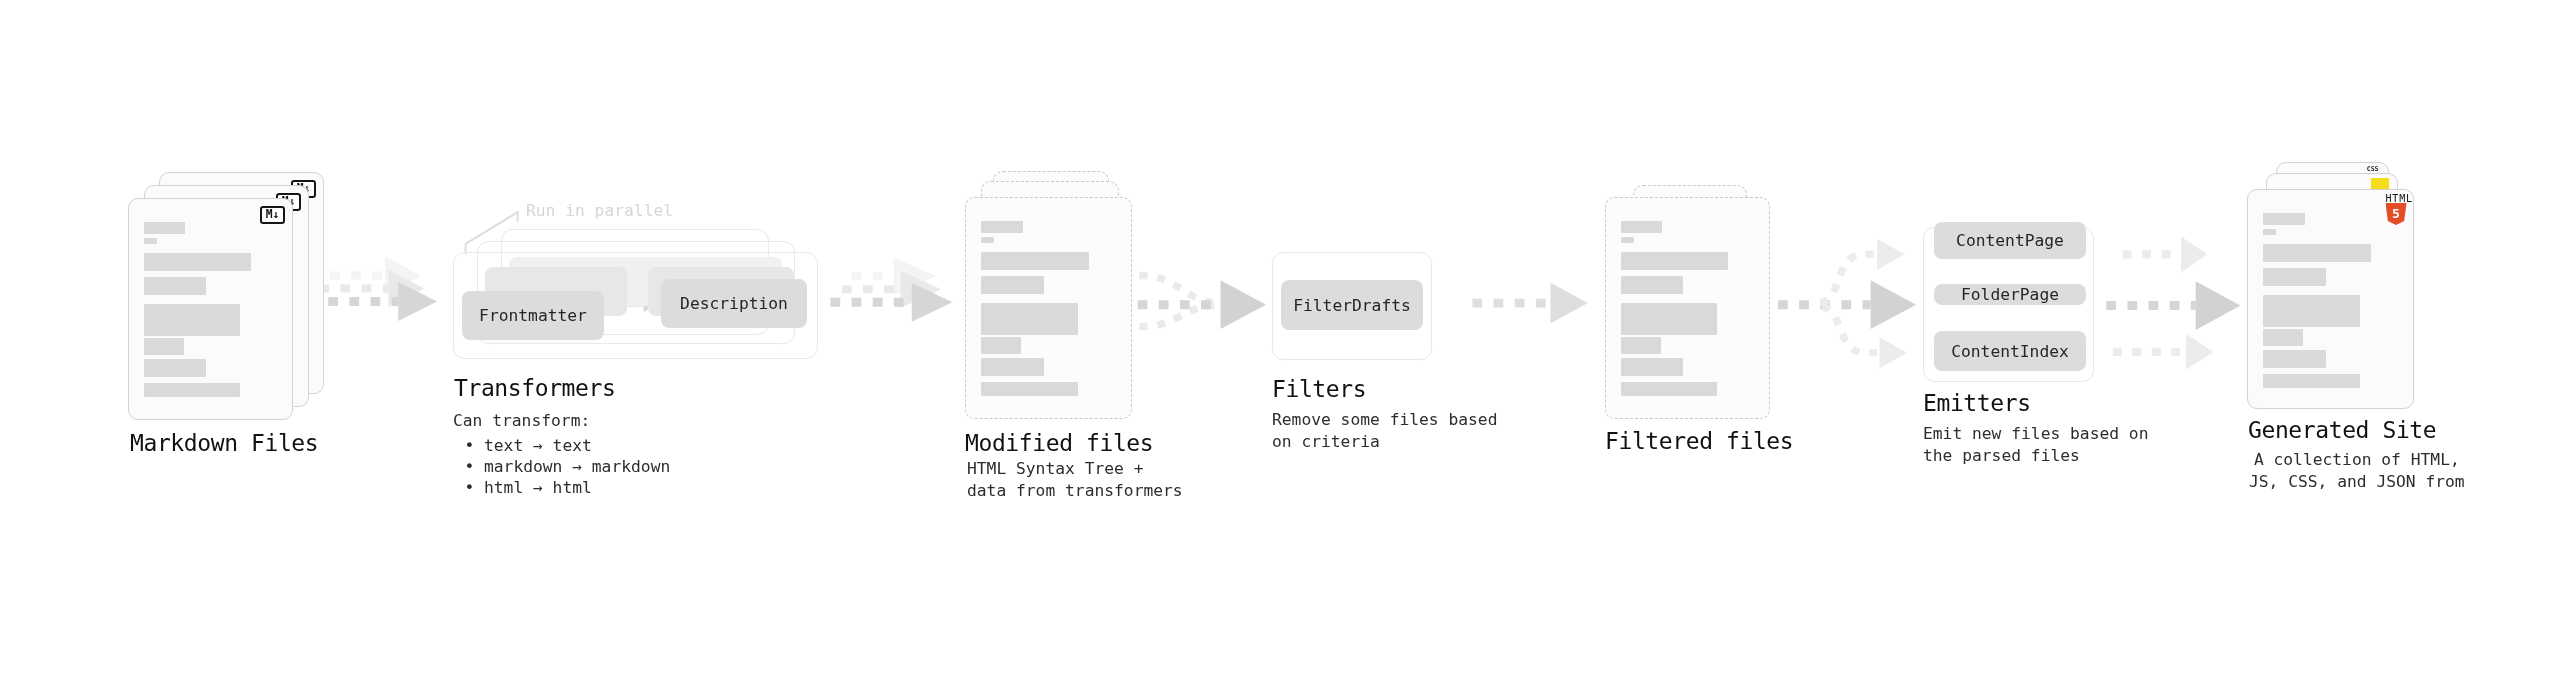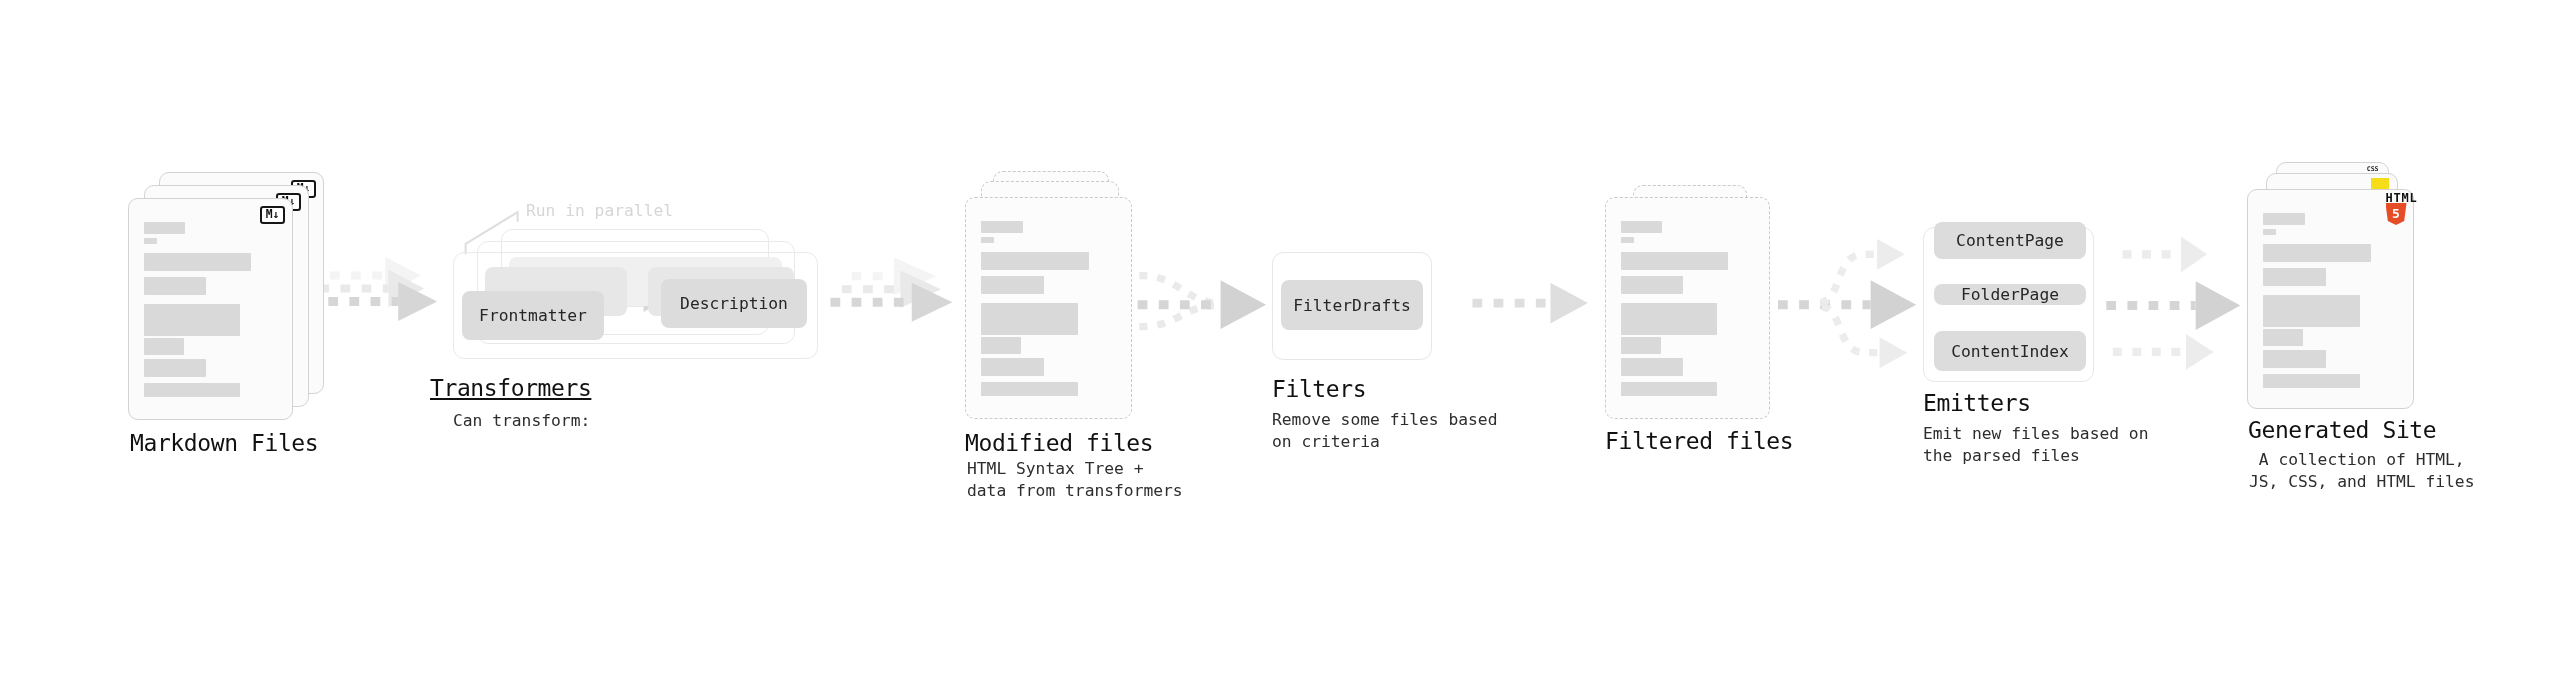--- a/index.html
+++ b/index.html
@@ -46,21 +46,21 @@
 
   
   #gen-card3{left:2276px;top:162px;width:113px;}
   #gen-card2{left:2266px;top:173px;width:132px;}
   #gen-card1{left:2247px;top:189px;width:167px;height:220px;}
   .css-badge{position:absolute;top:3.3px;right:8.1px;font-size:6.5px;font-weight:bold;
              color:#222;text-align:center;line-height:6.5px;}
   .css-underline{height:2.4px;background:var(--css-blue);margin-top:0.8px;width:14.6px;}
   .js-badge{position:absolute;top:4.1px;right:8.1px;width:18px;height:10.6px;background:var(--js-yellow);}
   .html5-icon{position:absolute;top:4.9px;right:6.5px;width:21px;text-align:center;}
-  .html5-top{font-size:12px;font-weight:bold;color:#111;letter-spacing:0.8px;line-height:7.3px;}
+  .html5-top{font-size:10px;font-weight:normal;color:#111;letter-spacing:0.8px;line-height:7.3px;}
   .html5-shield{margin-top:0.8px;height:22px;background:var(--html5-orange);
                 clip-path:polygon(0 0,100% 0,89% 82%,50% 100%,11% 82%);
                 color:#fff;font-weight:bold;font-size:13px;
                 display:flex;align-items:center;justify-content:center;}
 
   
   .t-box{position:absolute;border:1.6px solid #e9e9e9;border-radius:11.4px;box-sizing:border-box;}
   #t-box-back{left:501px;top:229px;width:268px;height:106px;}
   #t-box-mid{left:477px;top:241px;width:318px;height:103px;}
   #t-box-front{left:453px;top:252px;width:365px;height:107px;}
@@ -83,21 +83,21 @@
 
   #btn-filterdrafts{left:1281px;top:280px;width:142px;height:50px;}
 
   #btn-contentpage{left:1934px;top:222px;width:152px;height:37px;}
   #btn-folderpage{left:1934px;top:284px;width:152px;height:21px;}
   #btn-contentindex{left:1934px;top:331px;width:152px;height:40px;}
 
   
   .label{position:absolute;font-size:23px;color:var(--ink);letter-spacing:-0.4px;white-space:nowrap;}
   #label-markdown{left:130px;top:430px;}
-  #label-transformers{left:430px;top:375px;text-decoration:underline;}
+  #label-transformers{left:454px;top:375px;}
   #label-modified{left:965px;top:430px;}
   #label-filters{left:1272px;top:376px;}
   #label-filtered{left:1605px;top:428px;}
   #label-emitters{left:1923px;top:390px;}
   #label-generated{left:2248px;top:417px;}
 
   .caption{position:absolute;font-size:16.3px;line-height:22px;color:var(--caption-ink);white-space:nowrap;}
   #cap-transformers{left:453px;top:410px;}
   #cap-modified{left:967px;top:458px;}
   #cap-filters{left:1272px;top:409px;}
@@ -189,20 +189,25 @@
     <div class="ghost g1" id="fm-ghost1"></div>
     <div class="ghost g2" id="de-ghost2"></div>
     <div class="ghost g1" id="de-ghost1"></div>
 
     <div class="pill" id="btn-frontmatter">Frontmatter</div>
     <div class="pill" id="btn-description">Description</div>
 
     <div class="label" id="label-transformers">Transformers</div>
     <div class="caption" id="cap-transformers">
       <div>Can transform:</div>
+      <div class="bullet-list">
+          <div class="bullet-line">• text → text</div>
+          <div class="bullet-line">• markdown → markdown</div>
+          <div class="bullet-line">• html → html</div>
+        </div>
     </div>
   </section>
 
   
   <section class="node">
     <div class="file-card dashed" id="mod-card3"></div>
     <div class="file-card dashed" id="mod-card2"></div>
     <div class="file-card dashed" id="mod-card1">
       <div class="skeleton">
           <div class="sk-bar" style="width: 31%; height: 12.2px; margin-bottom: 4.1px;"></div>
@@ -289,18 +294,18 @@
           <div class="sk-bar" style="width: 47%; height: 18px; margin-bottom: 8.1px;"></div>
           <div class="sk-bar" style="width: 72%; height: 32.5px; margin-bottom: 2.4px;"></div>
           <div class="sk-bar" style="width: 30%; height: 16.3px; margin-bottom: 4.1px;"></div>
           <div class="sk-bar" style="width: 47%; height: 18px; margin-bottom: 6.5px;"></div>
           <div class="sk-bar" style="width: 72%; height: 14px; margin-bottom: 0px;"></div>
         </div>
     </div>
     <div class="label" id="label-generated">Generated Site</div>
     <div class="caption" id="cap-generated">
       <div>A collection of HTML,</div>
-      <div>JS, CSS, and HTML files</div>
+      <div>JS, CSS, and JSON from</div>
     </div>
   </section>
 
 </div>
 
 
 </body></html>

